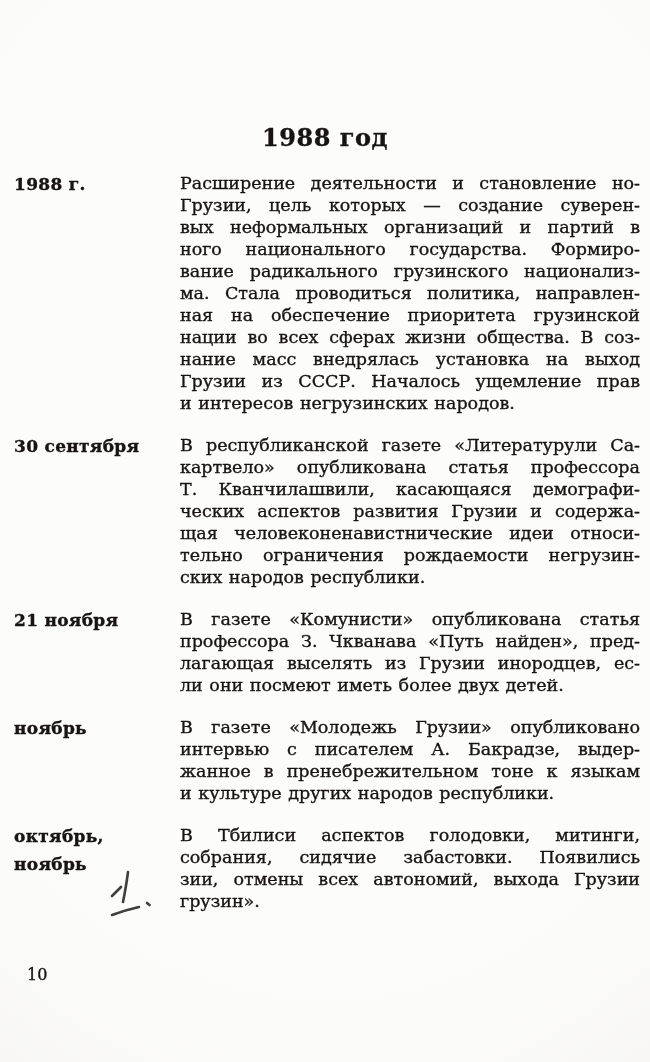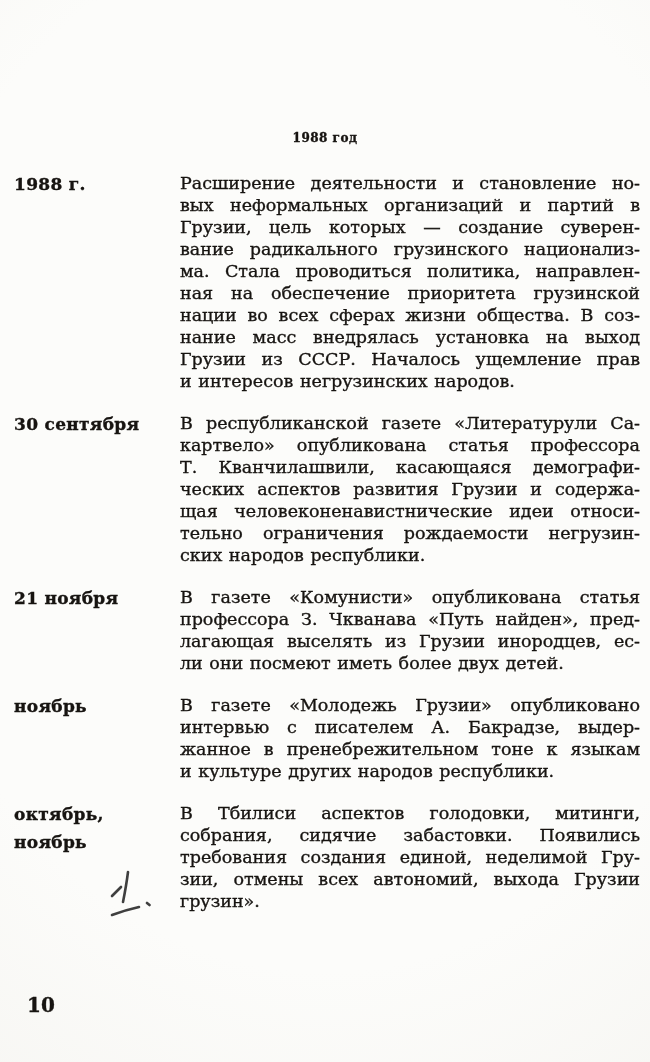--- a/index.html
+++ b/index.html
@@ -14,21 +14,21 @@
     background:
       radial-gradient(ellipse 120% 90% at 50% 42%, #fcfcfa 55%, #f3f2ee 100%);
     color: #171411;
     font-family: "DejaVu Serif", "Liberation Serif", serif;
     -webkit-text-stroke: 0.35px currentColor;
   }
   .title {
     margin: 0;
     padding-top: 127px;
     text-align: center;
-    font-size: 12px;
+    font-size: 24px;
     line-height: 22px;
     font-weight: 700;
     letter-spacing: 0.5px;
   }
   .entries {
     margin: 23px 4px 0 14px; 
   }
   .entry {
     display: grid;
     grid-template-columns: 166px 460px;
@@ -51,24 +51,24 @@
   .line {
     text-align: justify;
     text-align-last: justify;
   }
   .line.last {
     text-align-last: left;
   }
   .page-number {
     position: absolute;
     left: 27px;
-    top: 995px;
-    font-size: 20px;
+    top: 965px;
+    font-size: 16px;
     line-height: 20px;
-    font-weight: 700;
+    font-weight: 400;
   }
   .pencil-mark {
     position: absolute;
     left: 100px;
     top: 858px;
     width: 70px;
     height: 70px;
     pointer-events: none;
     opacity: 0.9;
   }
@@ -80,22 +80,23 @@
 
   <h1 class="title">1988 год</h1>
 
   <div class="entries">
   <div class="entry">
     <div class="entry-date">
           <div class="date-line">1988 г.</div>
         </div>
     <div class="entry-text">
           <div class="line">Расширение деятельности и становление но-</div>
+          <div class="line">Грузии, цель которых — создание суверен-</div>
           <div class="line">вых неформальных организаций и партий в</div>
-          <div class="line">Грузии, цель которых — создание суверен-</div>
+          <div class="line">ного национального государства. Формиро-</div>
           <div class="line">вание радикального грузинского национализ-</div>
           <div class="line">ма. Стала проводиться политика, направлен-</div>
           <div class="line">ная на обеспечение приоритета грузинской</div>
           <div class="line">нации во всех сферах жизни общества. В соз-</div>
           <div class="line">нание масс внедрялась установка на выход</div>
           <div class="line">Грузии из СССР. Началось ущемление прав</div>
           <div class="line last">и интересов негрузинских народов.</div>
         </div>
   </div>
 
@@ -139,21 +140,20 @@
   </div>
 
   <div class="entry">
     <div class="entry-date">
           <div class="date-line">октябрь,</div>
           <div class="date-line">ноябрь</div>
         </div>
     <div class="entry-text">
           <div class="line">В Тбилиси аспектов голодовки, митинги,</div>
           <div class="line">собрания, сидячие забастовки. Появились</div>
-          <div class="line">требования создания единой, неделимой Гру-</div>
           <div class="line">зии, отмены всех автономий, выхода Грузии</div>
           <div class="line last">грузин».</div>
         </div>
   </div>
 </div>
 
   <svg class="pencil-mark" viewBox="0 0 70 70" fill="none" stroke="#2b2b2b" stroke-width="2.6" stroke-linecap="round">
     <path d="M 28 14 C 27 22, 25 34, 23 44"></path>
     <path d="M 12 38 L 21 29"></path>
     <path d="M 12 57 C 20 54, 30 51, 39 49"></path>

